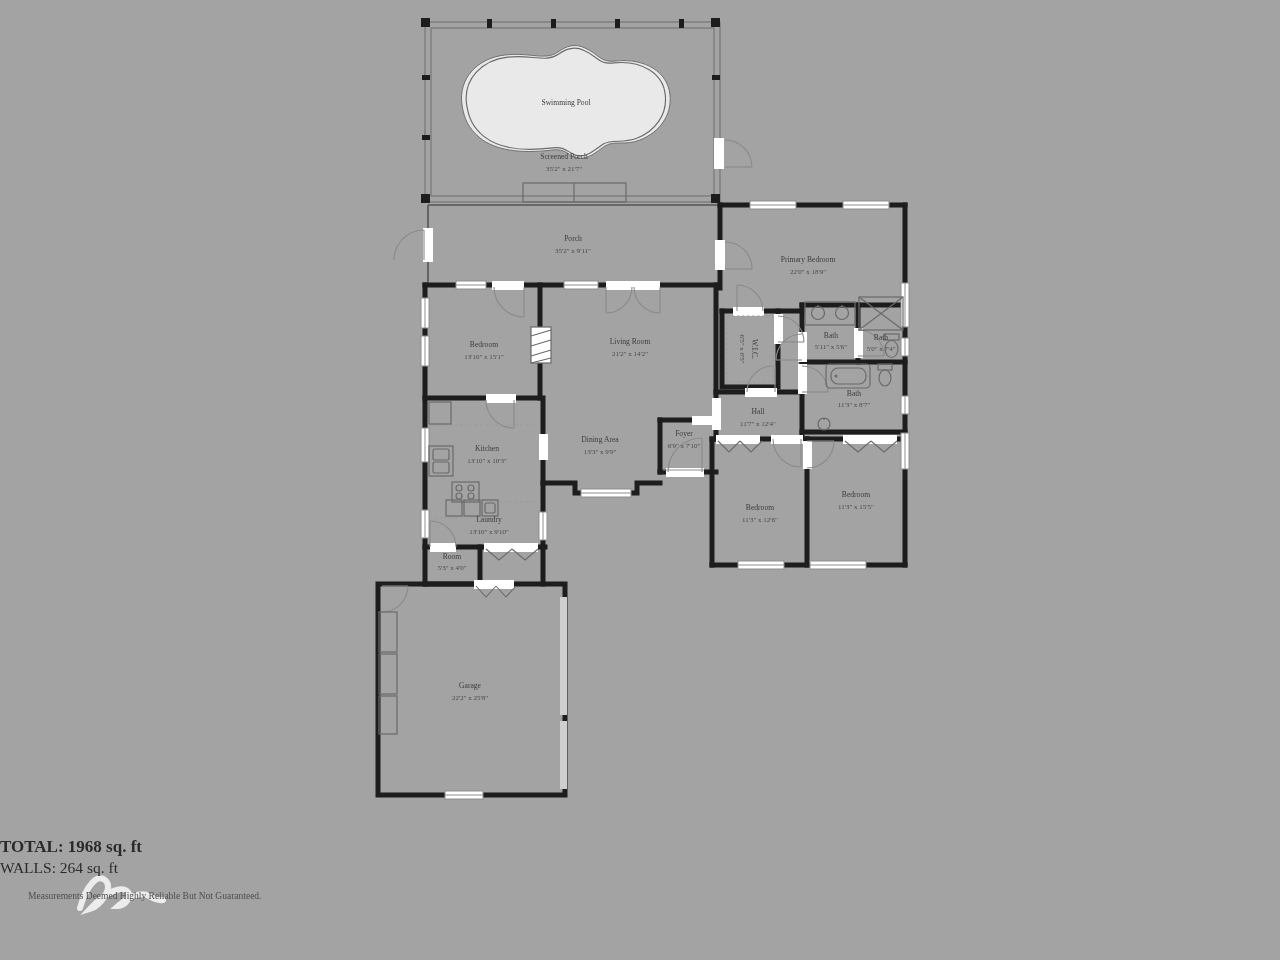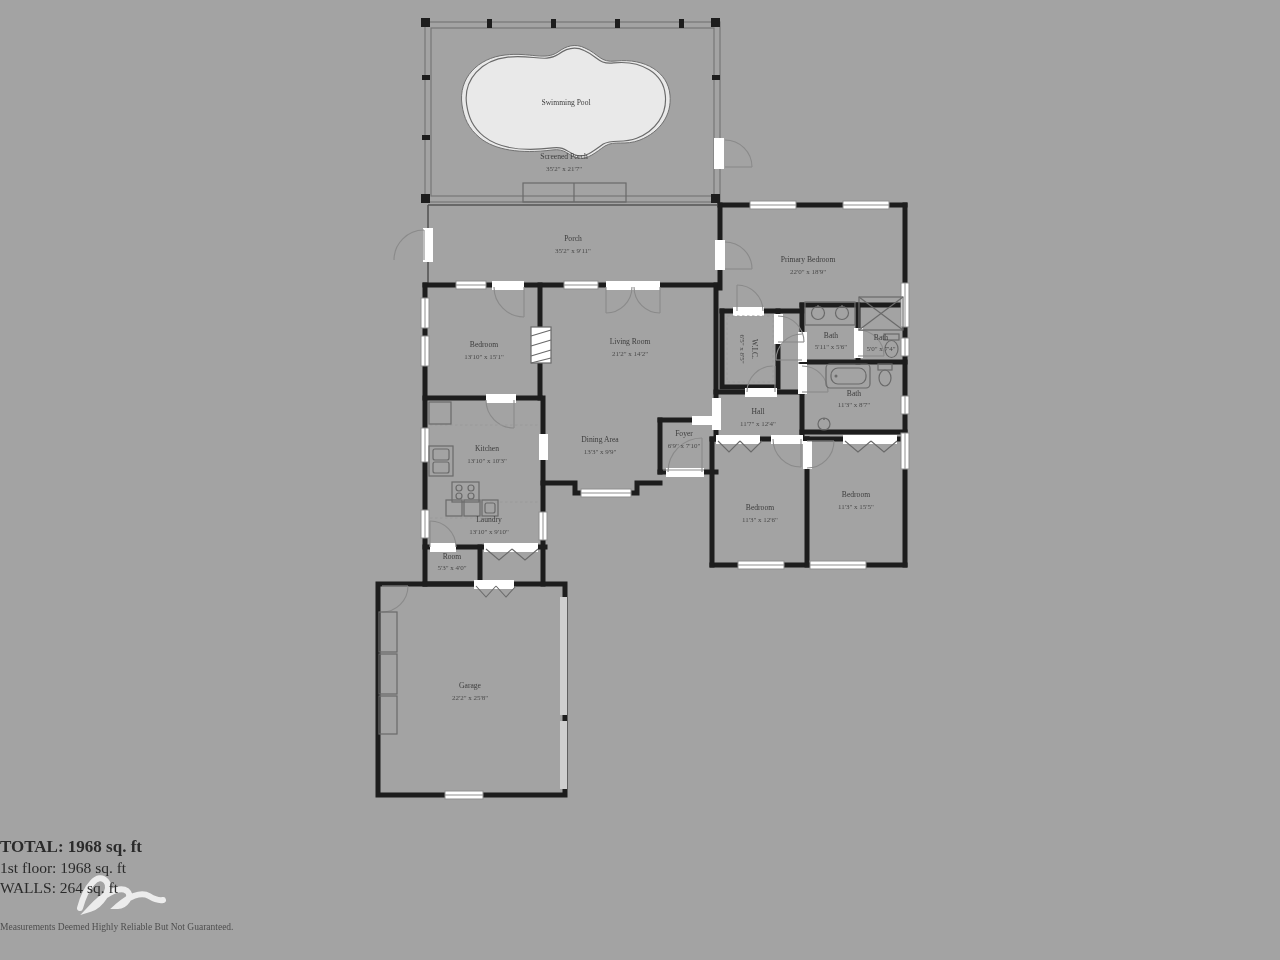--- a/index.html
+++ b/index.html
@@ -18,21 +18,21 @@
   .winline{stroke:#8f8f8f;stroke-width:1;}
   .dotted{stroke:#9a9a9a;stroke-width:1;stroke-dasharray:2.5 2.5;fill:none;}
   .chev{stroke:#6a6a6a;stroke-width:1.1;fill:none;}
   .post{fill:#1d1d1d;}
   .pool{fill:#e9e9e9;stroke:#707070;stroke-width:1;}
   .roomname{font-size:7.6px;fill:#3d3d3d;text-anchor:middle;}
   .roomdims{font-size:7px;fill:#4a4a4a;text-anchor:middle;}
   .footer{position:absolute;left:0;top:836px;width:1280px;text-align:left;color:#2a2a2a;}
   .f-total{font-size:17px;font-weight:bold;line-height:22px;}
   .f-line{font-size:15.5px;line-height:20px;}
-  .f-disc{font-size:9.5px;color:#4e4e4e;margin-top:24px;}
+  .f-disc{font-size:9.5px;color:#4e4e4e;margin-top:13px;padding-left:28px;}
 </style>
 </head>
 <body>
 
 <div class="canvas">
 <svg width="1280" height="960" viewBox="0 0 1280 960">
 
   <g>
     <rect class="screen" x="425" y="22" width="295" height="180"></rect>
     <rect class="screen" x="431" y="28" width="283" height="168"></rect>
@@ -404,17 +404,16 @@
 
   <g>
     <path d="M80,908 C86,886 98,872 106,881 C113,889 100,906 90,909
              C103,895 119,885 127,891 C133,896 125,906 118,906
              C128,897 141,891 149,896 C154,899 158,901 163,900" fill="none" stroke="#ececec" stroke-width="6" stroke-linecap="round"></path>
   </g>
 </svg>
 
 <div class="footer">
   <div class="f-total">TOTAL: 1968 sq. ft</div>
-  <div class="f-line">1st floor: 1968 sq. ft</div>
   <div class="f-line">WALLS: 264 sq. ft</div>
   <div class="f-disc">Measurements Deemed Highly Reliable But Not Guaranteed.</div>
 </div>
 </div>
 
 </body></html>

